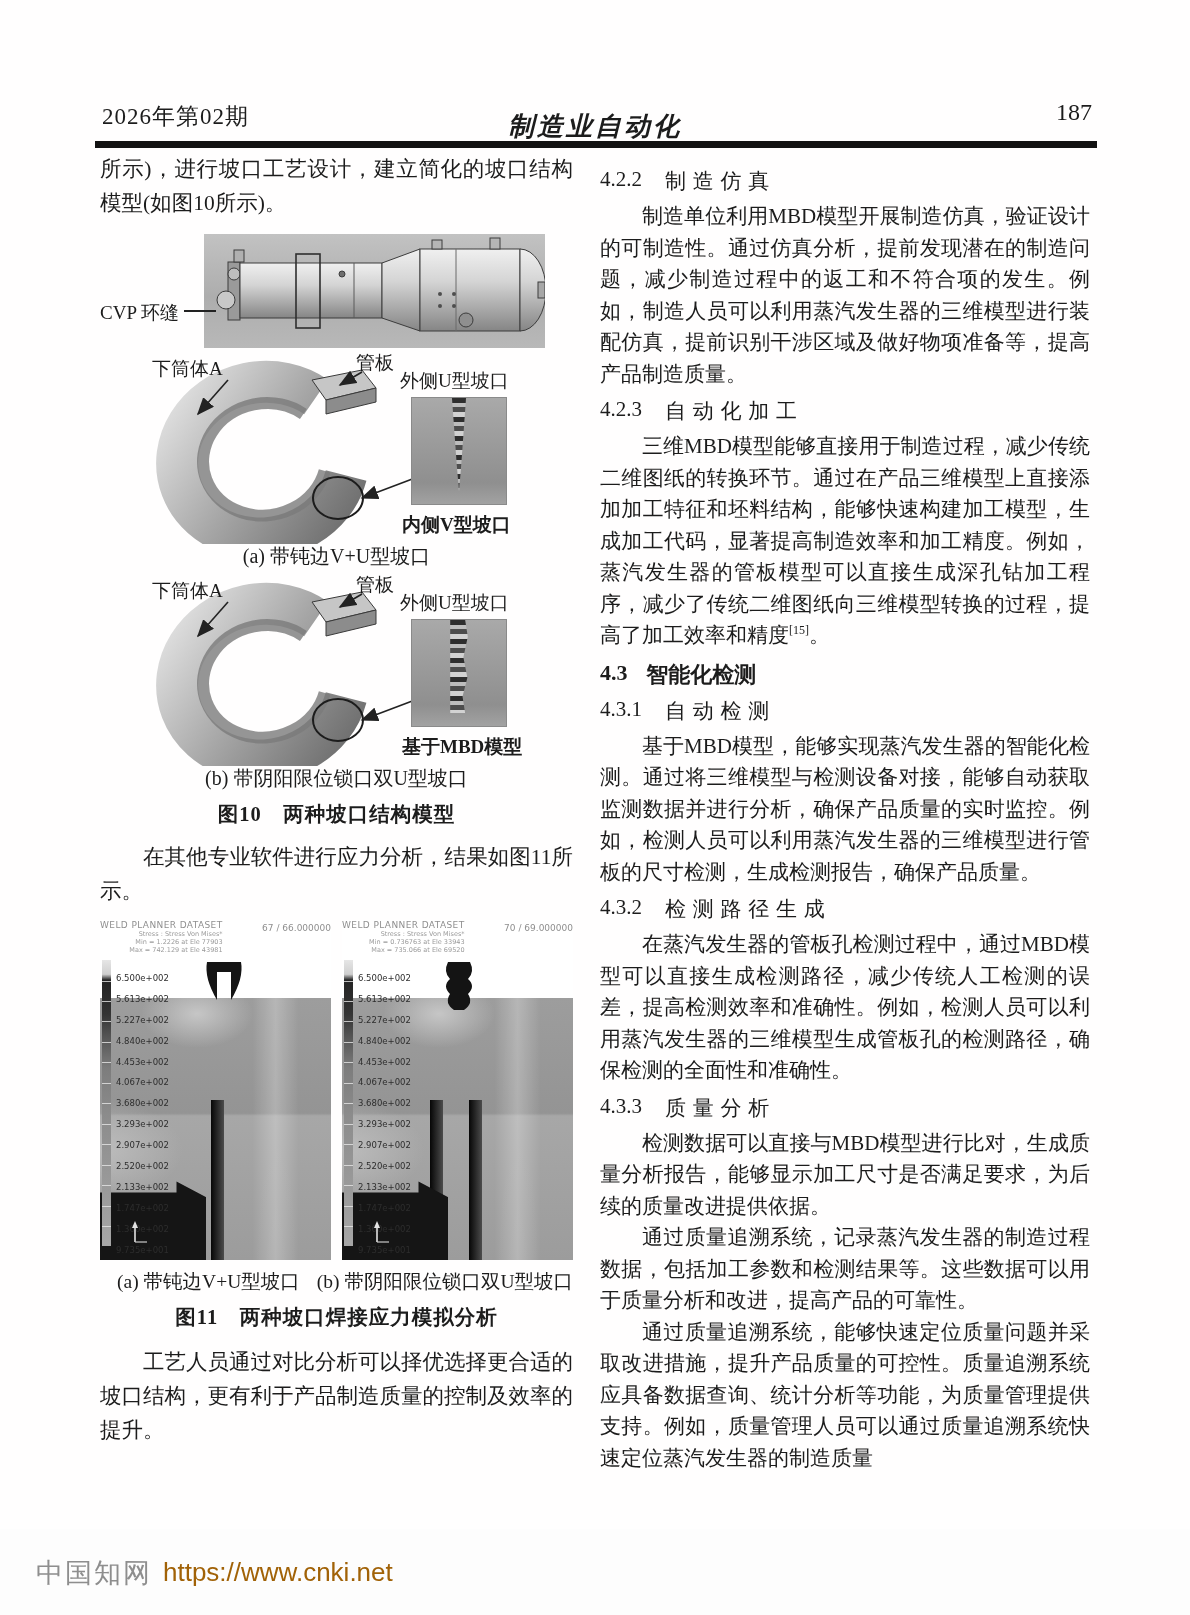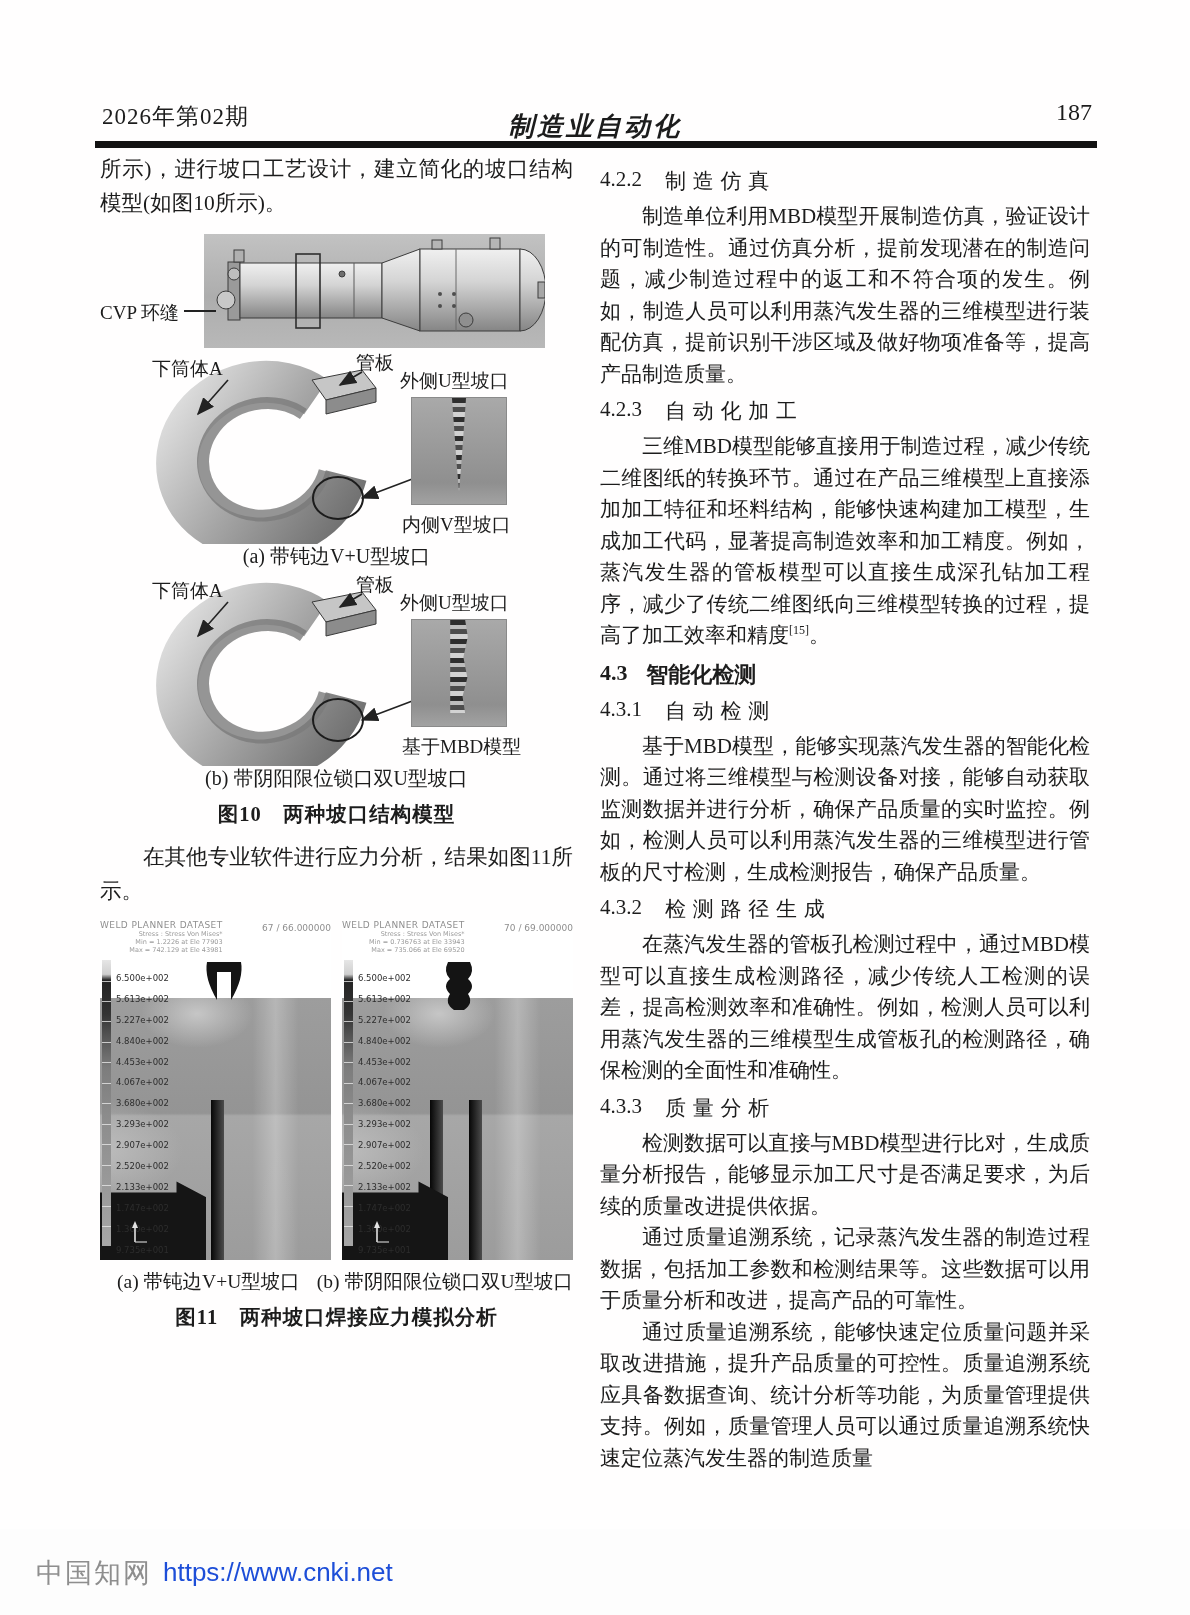--- a/index.html
+++ b/index.html
@@ -32,21 +32,21 @@
   .fig9-label{position:absolute;left:0;top:66px;font-size:19px;white-space:nowrap;}
   .fig9-leader{position:absolute;left:84px;top:76px;width:32px;height:2px;background:#222;}
 
   
   .fig10{position:relative;height:218px;margin-top:4px;}
   .fig10 .model-svg{position:absolute;left:0;top:0;width:473px;height:192px;}
   .flabel{position:absolute;font-size:19px;white-space:nowrap;}
   .lb-shell{left:52px;top:4px;}
   .lb-tube{left:256px;top:-2px;font-family:Liberation Mono, monospace;}
   .lb-outer{left:300px;top:16px;}
-  .lb-inner{left:302px;top:160px;}
+  .lb-inner{left:302px;top:160px;font-weight:bold;}
   .inset{position:absolute;left:312px;top:46px;width:94px;height:106px;
          background:linear-gradient(180deg,#a9a9a9,#8f8f8f 80%,#a2a2a2);box-shadow:0 0 0 1px #8a8a8a;}
   .bead{position:absolute;left:50%;top:0;width:22px;height:88%;transform:translateX(-50%);
         background:repeating-linear-gradient(180deg,#2e2e2e 0 5px,#bdbdbd 5px 9px,#4d4d4d 9px 14px,#d2d2d2 14px 19px);}
   .bead-a{clip-path:polygon(18% 0,82% 0,60% 72%,50% 100%,40% 72%);}
   .bead-b{clip-path:polygon(10% 0,78% 0,90% 18%,70% 40%,88% 62%,66% 82%,78% 100%,10% 100%);}
   .fig10 .sub-cap{position:absolute;left:0;right:0;bottom:0;}
 
   
   .fig11{display:flex;gap:11px;margin-top:12px;}
@@ -81,21 +81,21 @@
   .h3{display:flex;gap:1.1em;font-size:21px;margin:7px 0 6px;}
   .h3 .t{letter-spacing:.32em;}
   .h2{display:flex;gap:.85em;font-size:22px;font-weight:bold;margin:8px 0 7px;}
   sup.ref{font-size:12px;line-height:0;}
 
   
   .footer{position:absolute;left:0;right:0;bottom:0;height:86px;background:#fdfdfd;}
   .ft-name{position:absolute;left:36px;top:26px;font-family:"Liberation Sans",sans-serif;
            font-size:27px;color:#8e8e8e;letter-spacing:2px;}
   .ft-url{position:absolute;left:163px;top:28px;font-family:"Liberation Sans",sans-serif;
-          font-size:26px;color:#1d4ed8;}
+          font-size:26px;color:#a16207;}
 </style>
 </head>
 <body>
 
 <div class="page">
 
   <div class="hdr">
     <span class="hdr-issue">2026年第02期</span>
     <span class="hdr-journal">制造业自动化</span>
     <span class="hdr-page">187</span>
@@ -295,20 +295,21 @@
         </div>
       </div>
     </div>
 
     <div class="fig11-subcaps">
       <span>(a) 带钝边V+U型坡口</span>
       <span>(b) 带阴阳限位锁口双U型坡口</span>
     </div>
     <div class="fig-cap">图11　两种坡口焊接应力模拟分析</div>
 
+    <p class="body-text" style="margin-top:14px;">工艺人员通过对比分析可以择优选择更合适的坡口结构，更有利于产品制造质量的控制及效率的提升。</p>
   </div>
 
   <div class="col-right">
 
     <div class="h3">
       <span class="n">4.2.2</span>
       <span class="t">制造仿真</span>
     </div>
     <p class="body-text">制造单位利用MBD模型开展制造仿真，验证设计的可制造性。通过仿真分析，提前发现潜在的制造问题，减少制造过程中的返工和不符合项的发生。例如，制造人员可以利用蒸汽发生器的三维模型进行装配仿真，提前识别干涉区域及做好物项准备等，提高产品制造质量。</p>
 

